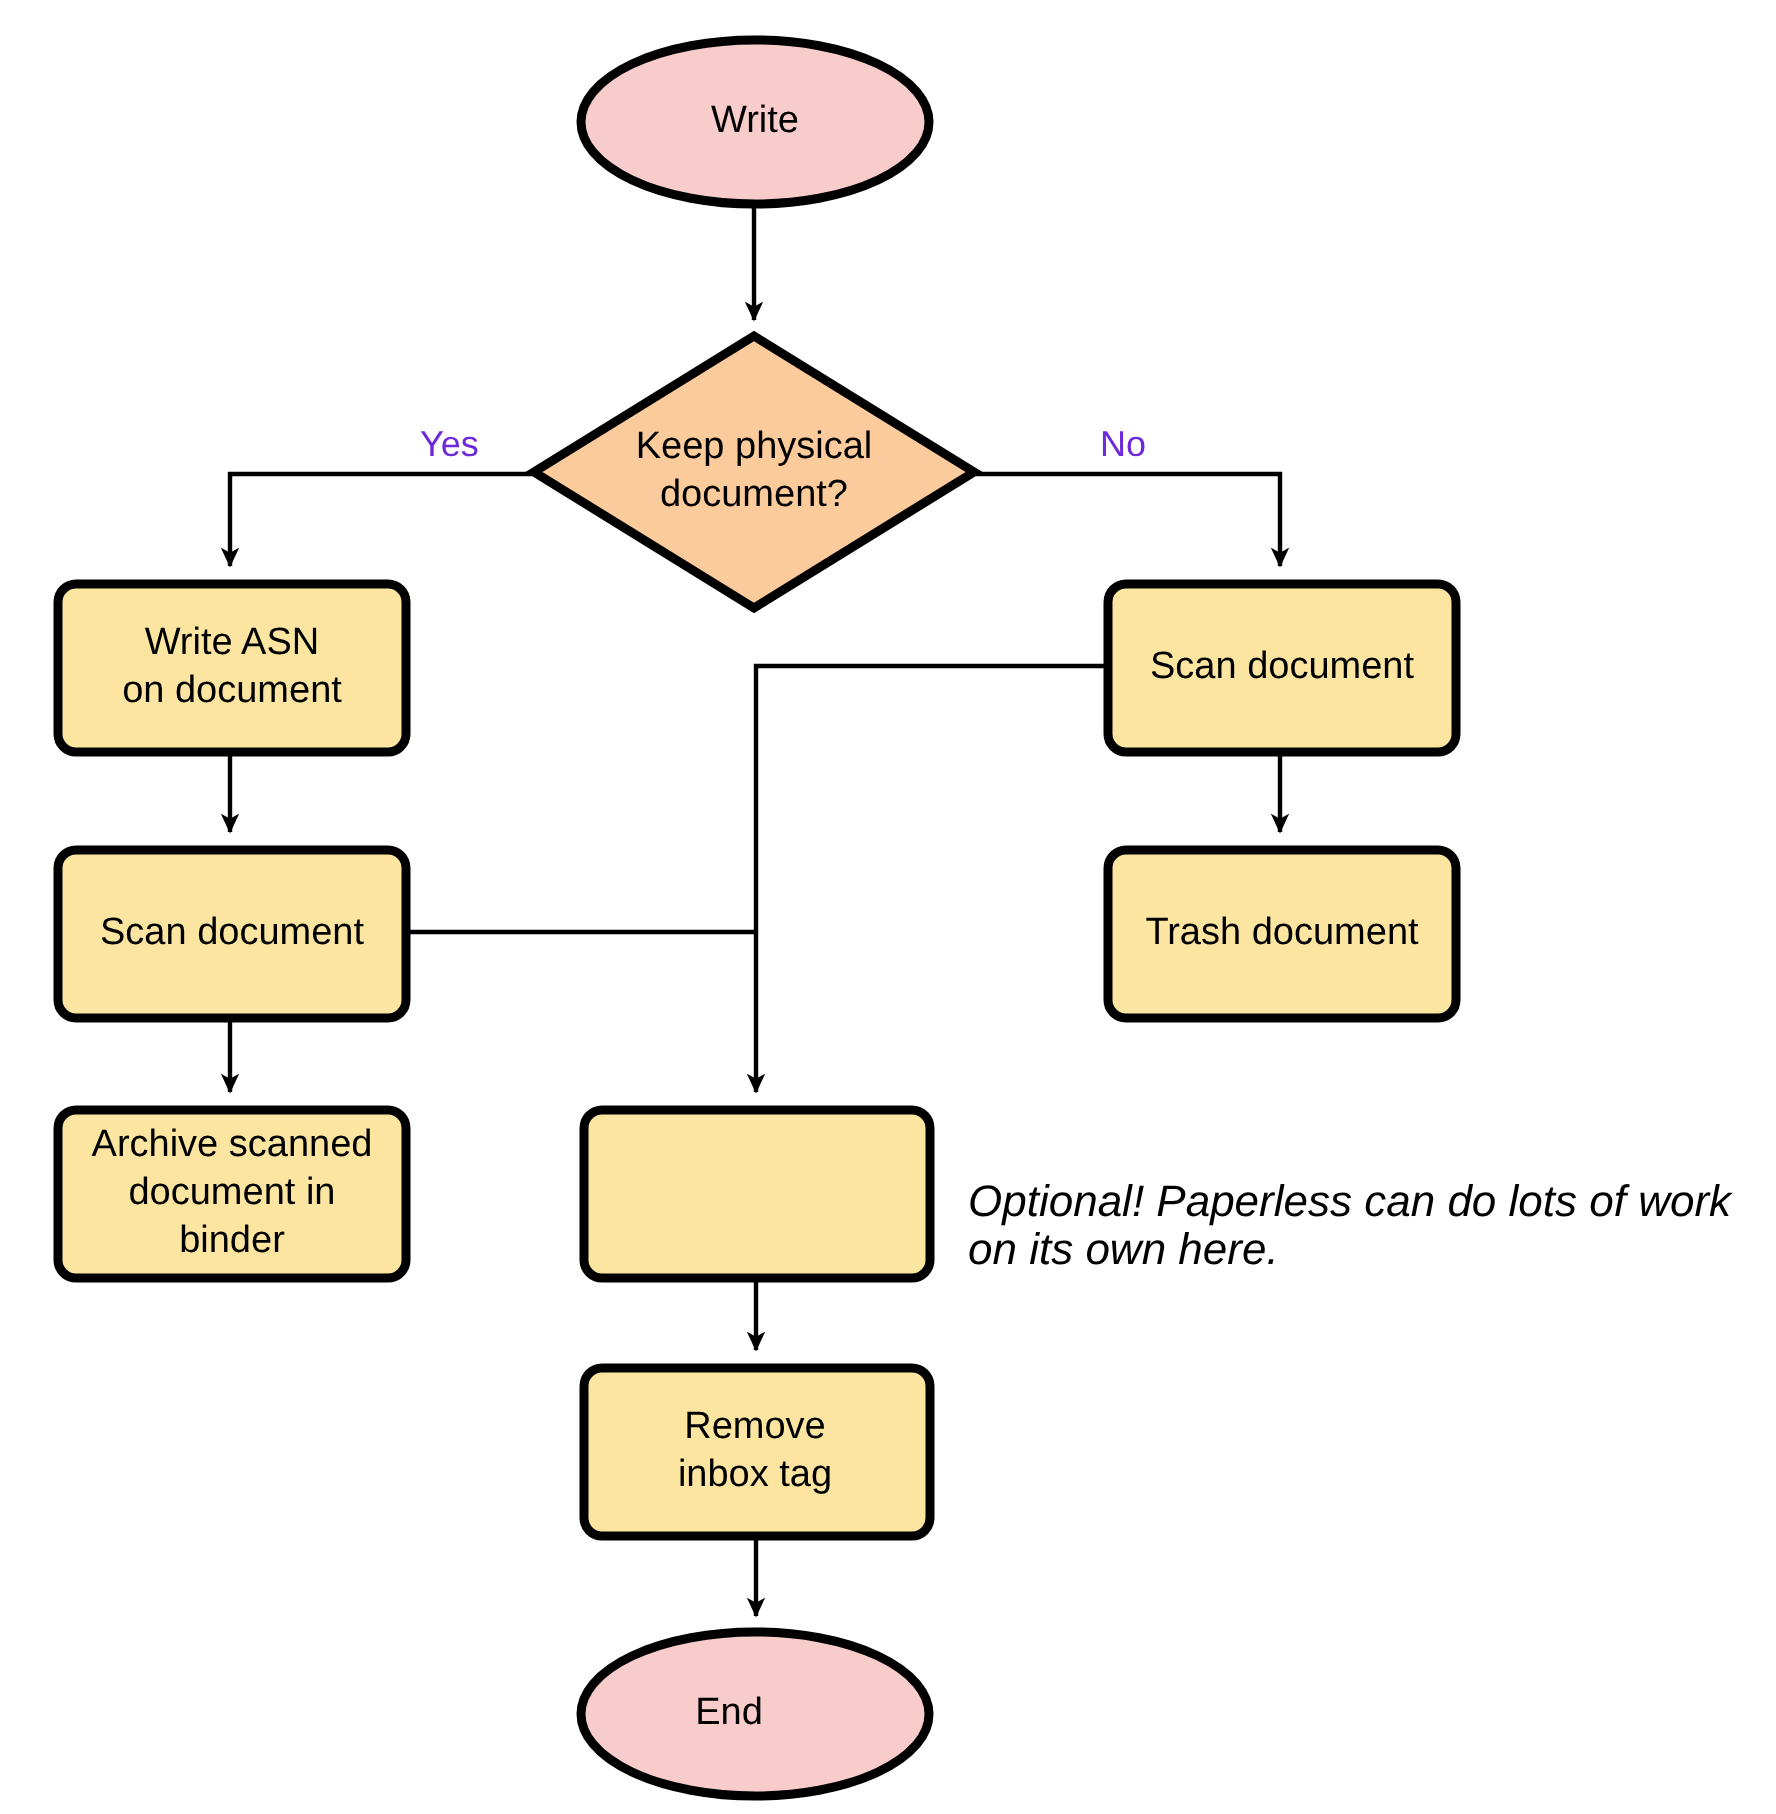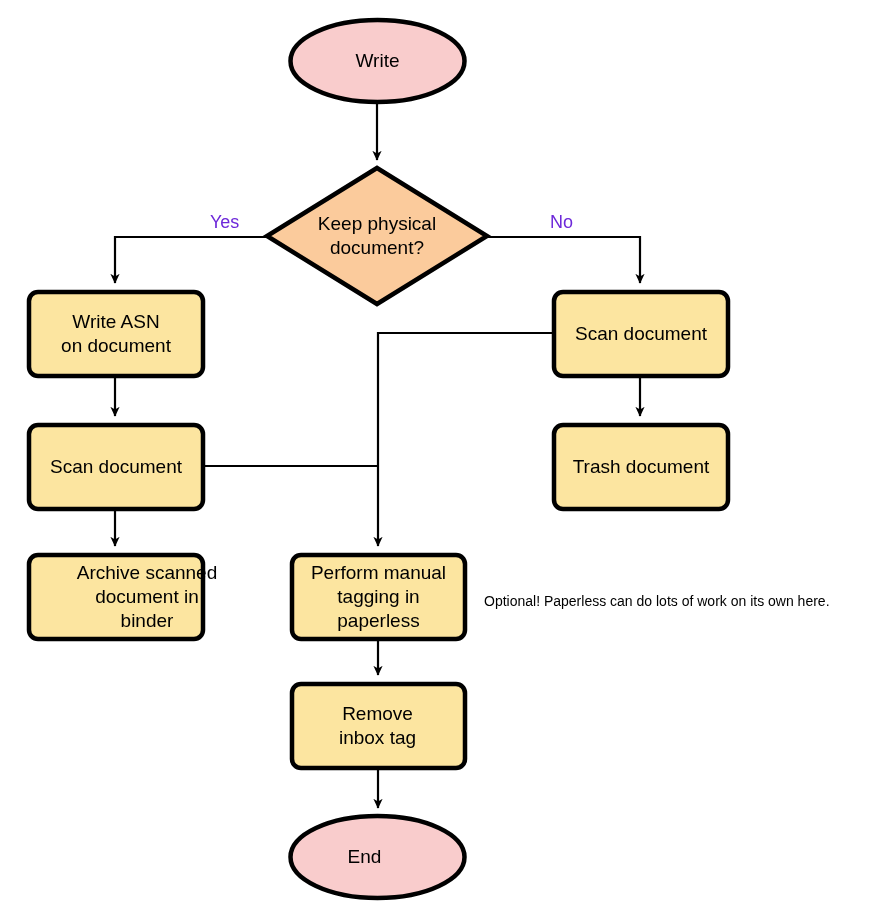--- a/index.html
+++ b/index.html
@@ -43,21 +43,22 @@
     color: #6d28d9;
     font-family: "Liberation Sans", sans-serif;
     font-size: 18px;
     line-height: 20px;
     white-space: nowrap;
   }
   .annotation {
     position: absolute;
     color: #000000;
     font-family: "Liberation Sans", sans-serif;
-    font-size: 14px;
+    font-style: italic;
+    font-size: 22px;
     line-height: 24px;
   }
   .hit {
     position: absolute;
   }
 </style>
 </head>
 <body>
 
 <div id="canvas">
@@ -120,27 +121,24 @@
 
   <div class="node-label" style="left:27px; top:290px; width:178px; height:88px;">Write ASN
 on document</div>
 
   <div class="node-label" style="left:552px; top:290px; width:178px; height:88px;">Scan document</div>
 
   <div class="node-label" style="left:27px; top:423px; width:178px; height:88px;">Scan document</div>
 
   <div class="node-label" style="left:552px; top:423px; width:178px; height:88px;">Trash document</div>
 
-  <div class="node-label" style="left:27px; top:553px; width:178px; height:88px;padding-left:31px;">Archive scanned
+  <div class="node-label" style="left:27px; top:553px; width:178px; height:88px;">Archive scanned
 document in
 binder</div>
 
-  <div class="node-label" style="left:290px; top:553px; width:177px; height:88px;">Perform manual
-tagging in
-paperless</div>
 
   <div class="node-label" style="left:290px; top:682px; width:175px; height:88px;">Remove
 inbox tag</div>
 
   <div class="node-label" style="left:276px; top:815px; width:177px; height:84px;">End</div>
 
   <div class="edge-label" style="left:210px; top:212px;">Yes</div>
 
   <div class="edge-label" style="left:510px; top:212px;margin-left:40px;">No</div>
 

